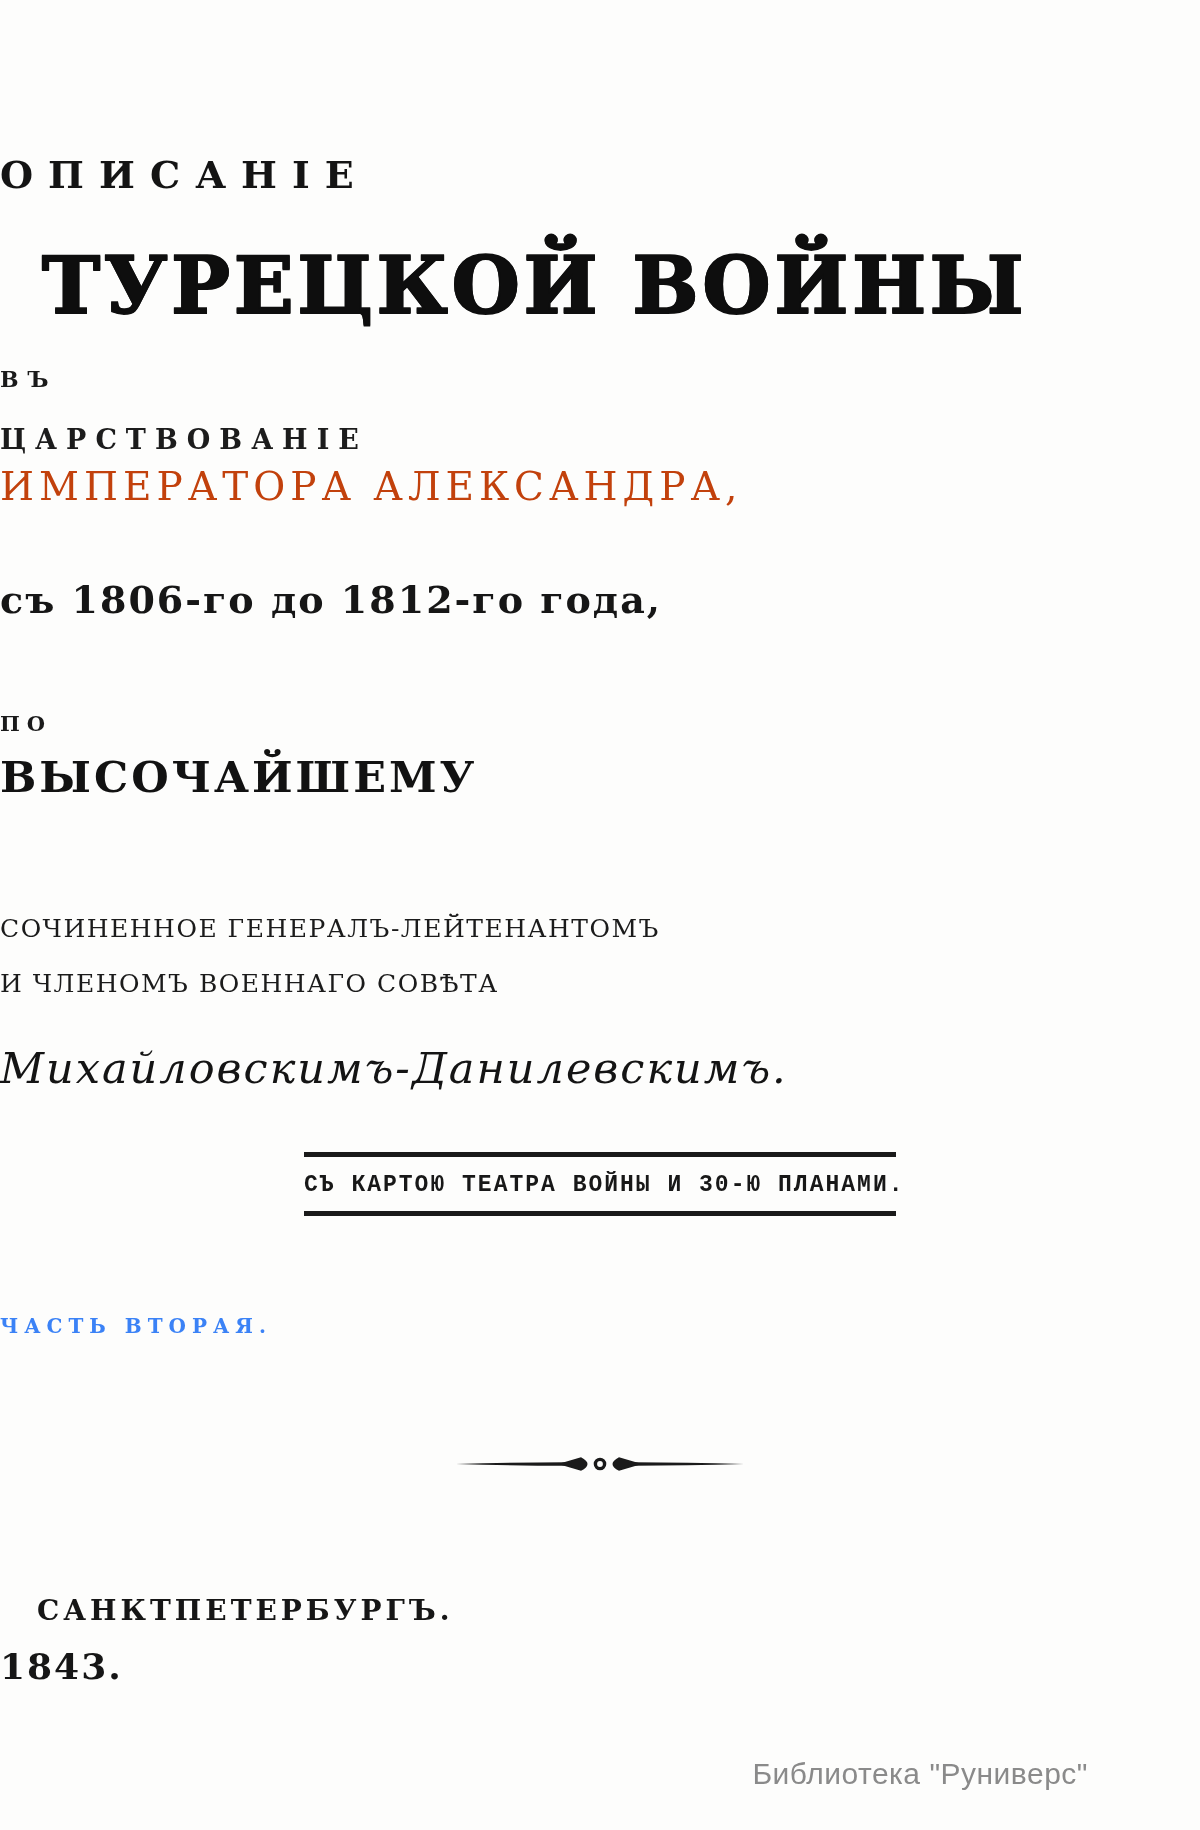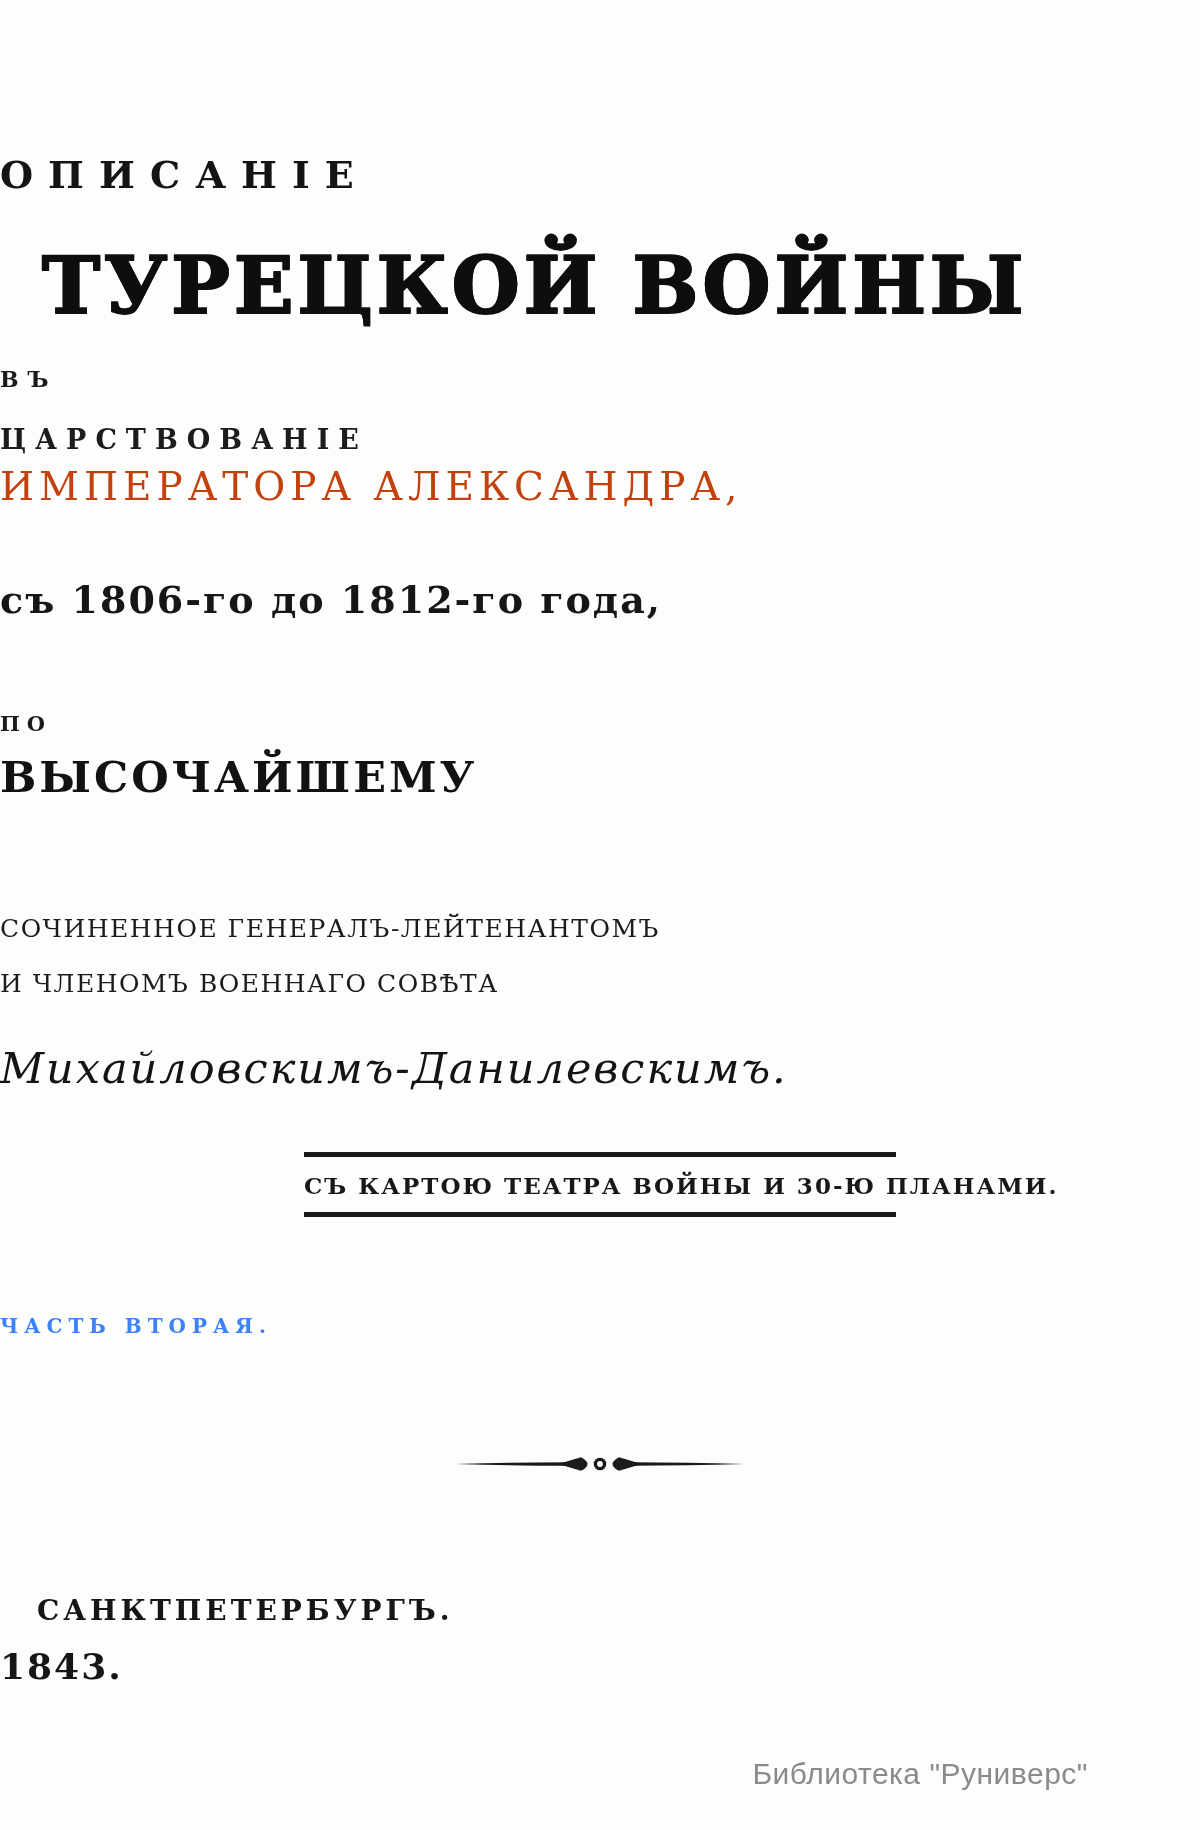--- a/index.html
+++ b/index.html
@@ -122,20 +122,21 @@
     padding: 15px 0 13px 0;
   }
   .plates-text {
     font-size: 23px;
     font-weight: bold;
     letter-spacing: 2px;
     text-transform: uppercase;
     text-align: left;
     white-space: nowrap;
     color: #181818;
+    font-family: Liberation Mono, monospace;
   }
   .part {
     top: 1314px;
     font-size: 20px;
     font-weight: bold;
     letter-spacing: 6px;
     color: #3b82f6;
   }
   .ornament-wrap {
     position: absolute;

